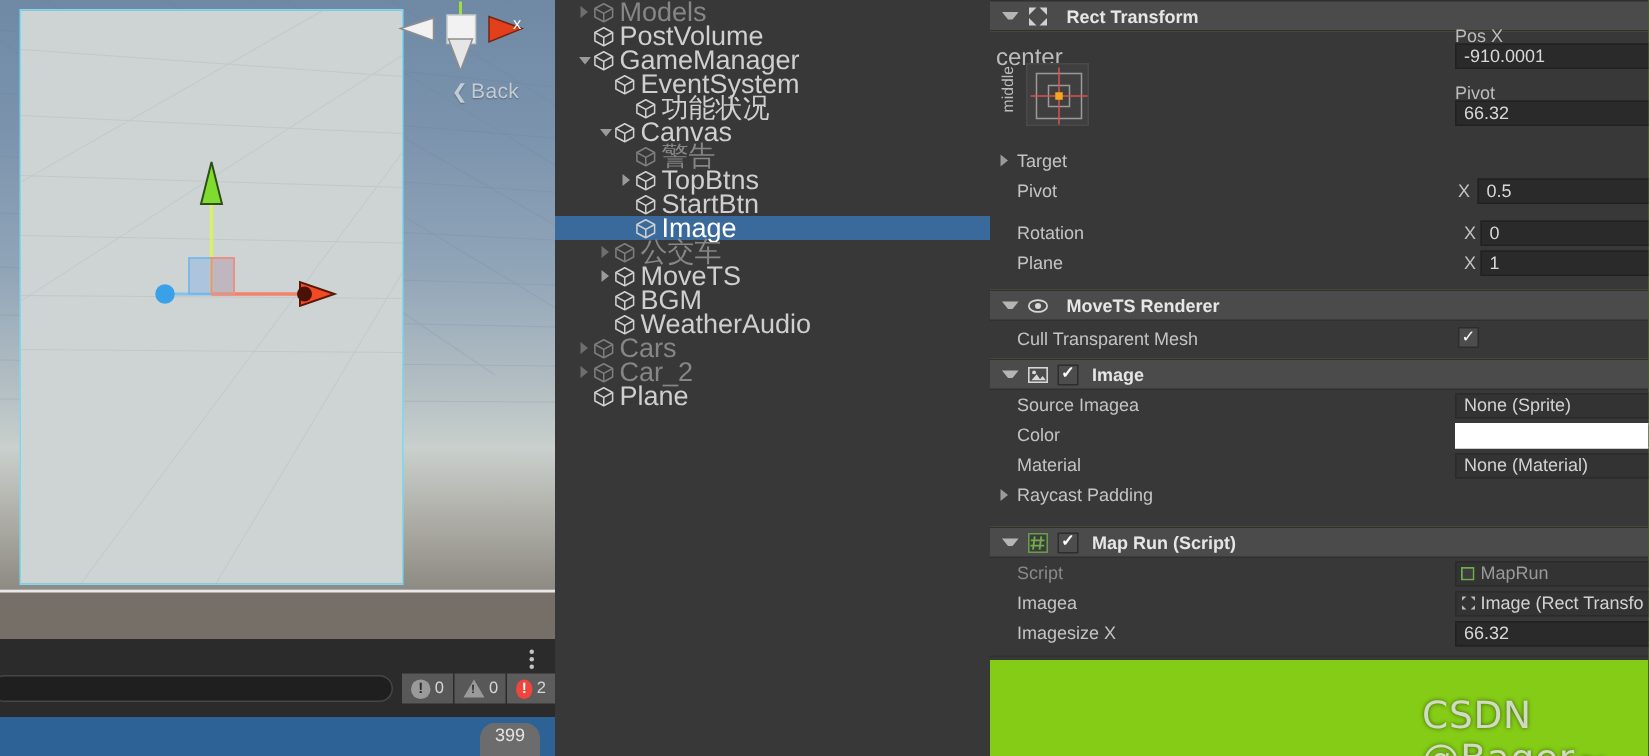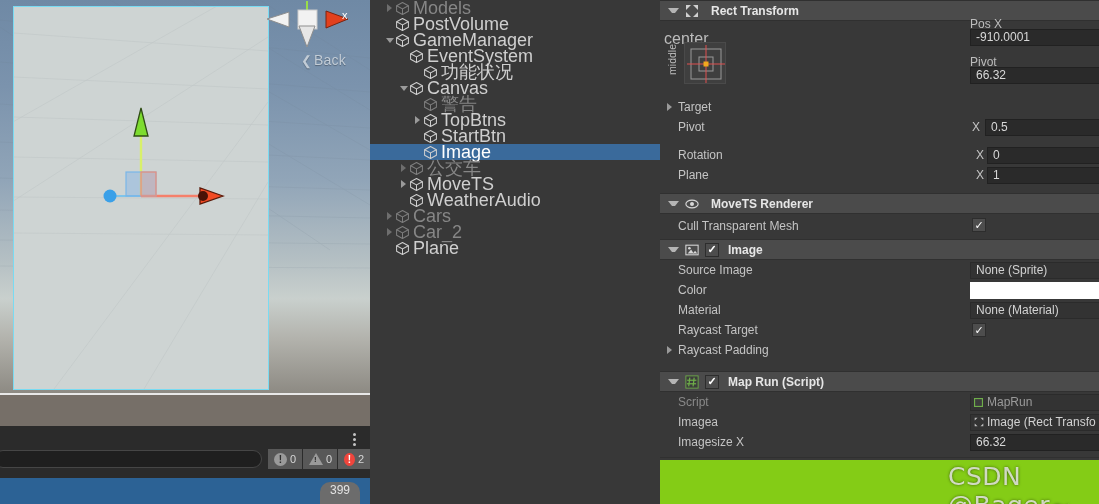--- a/index.html
+++ b/index.html
@@ -472,20 +472,33 @@
         <span class="twisty " style="margin-left: 28px;"></span>
         <span style="display: inline-flex; color: rgb(207, 207, 207);">
           <svg class="cubeicon" viewBox="0 0 16 16">
             <g fill="none" stroke="currentColor" stroke-width="1.1" stroke-linejoin="round">
               <polygon points="8,1.6 14.3,5 14.3,11 8,14.4 1.7,11 1.7,5"></polygon>
               <polyline points="1.7,5 8,8.4 14.3,5"></polyline>
               <line x1="8" y1="8.4" x2="8" y2="14.4"></line>
             </g>
           </svg>
         </span>
+        <span class="hlabel">BGM</span>
+      </div>
+      <div class="hrow">
+        <span class="twisty " style="margin-left: 28px;"></span>
+        <span style="display: inline-flex; color: rgb(207, 207, 207);">
+          <svg class="cubeicon" viewBox="0 0 16 16">
+            <g fill="none" stroke="currentColor" stroke-width="1.1" stroke-linejoin="round">
+              <polygon points="8,1.6 14.3,5 14.3,11 8,14.4 1.7,11 1.7,5"></polygon>
+              <polyline points="1.7,5 8,8.4 14.3,5"></polyline>
+              <line x1="8" y1="8.4" x2="8" y2="14.4"></line>
+            </g>
+          </svg>
+        </span>
         <span class="hlabel">WeatherAudio</span>
       </div>
       <div class="hrow dim">
         <span class="twisty closed" style="margin-left: 14px;"></span>
         <span style="display: inline-flex; color: rgb(126, 126, 126);">
           <svg class="cubeicon" viewBox="0 0 16 16">
             <g fill="none" stroke="currentColor" stroke-width="1.1" stroke-linejoin="round">
               <polygon points="8,1.6 14.3,5 14.3,11 8,14.4 1.7,11 1.7,5"></polygon>
               <polyline points="1.7,5 8,8.4 14.3,5"></polyline>
               <line x1="8" y1="8.4" x2="8" y2="14.4"></line>
@@ -603,38 +616,34 @@
         <rect x="1" y="2.5" width="14" height="11" fill="none" stroke="#d8d8d8" stroke-width="1.2"></rect>
         <circle cx="5" cy="6" r="1.5" fill="#d8d8d8"></circle>
         <polygon points="3,12 7,7.5 10,12" fill="#d8d8d8"></polygon>
         <polygon points="9,12 11.5,8.8 14,12" fill="#d8d8d8"></polygon>
       </svg>
       <span class="cbox" style="position:relative;left:0;top:0"></span>
       <span class="hdr-title" style="margin-left:3px">Image</span>
     </div>
     <div class="comp-body">
       <div class="prop-row">
-        <span class="prop-label">Source Image</span>
+        <span class="prop-label">Source Imagea</span>
         <div class="field objref" style="top:2px">
           <span>None (Sprite)</span>
         </div>
       </div>
       <div class="prop-row">
         <span class="prop-label">Color</span>
         <div class="field colorswatch" style="top:2px"></div>
       </div>
       <div class="prop-row">
         <span class="prop-label">Material</span>
         <div class="field objref" style="top:2px">
           <span>None (Material)</span>
         </div>
-      </div>
-      <div class="prop-row">
-        <span class="prop-label">Raycast Target</span>
-        <span class="cbox" style="top:3px"></span>
       </div>
       <div class="prop-row">
         <span class="tw-s"></span>
         <span class="prop-label">Raycast Padding</span>
       </div>
       <div style="height:9px"></div>
     </div>
 
     <div class="comp-header">
       <span class="tw"></span>

